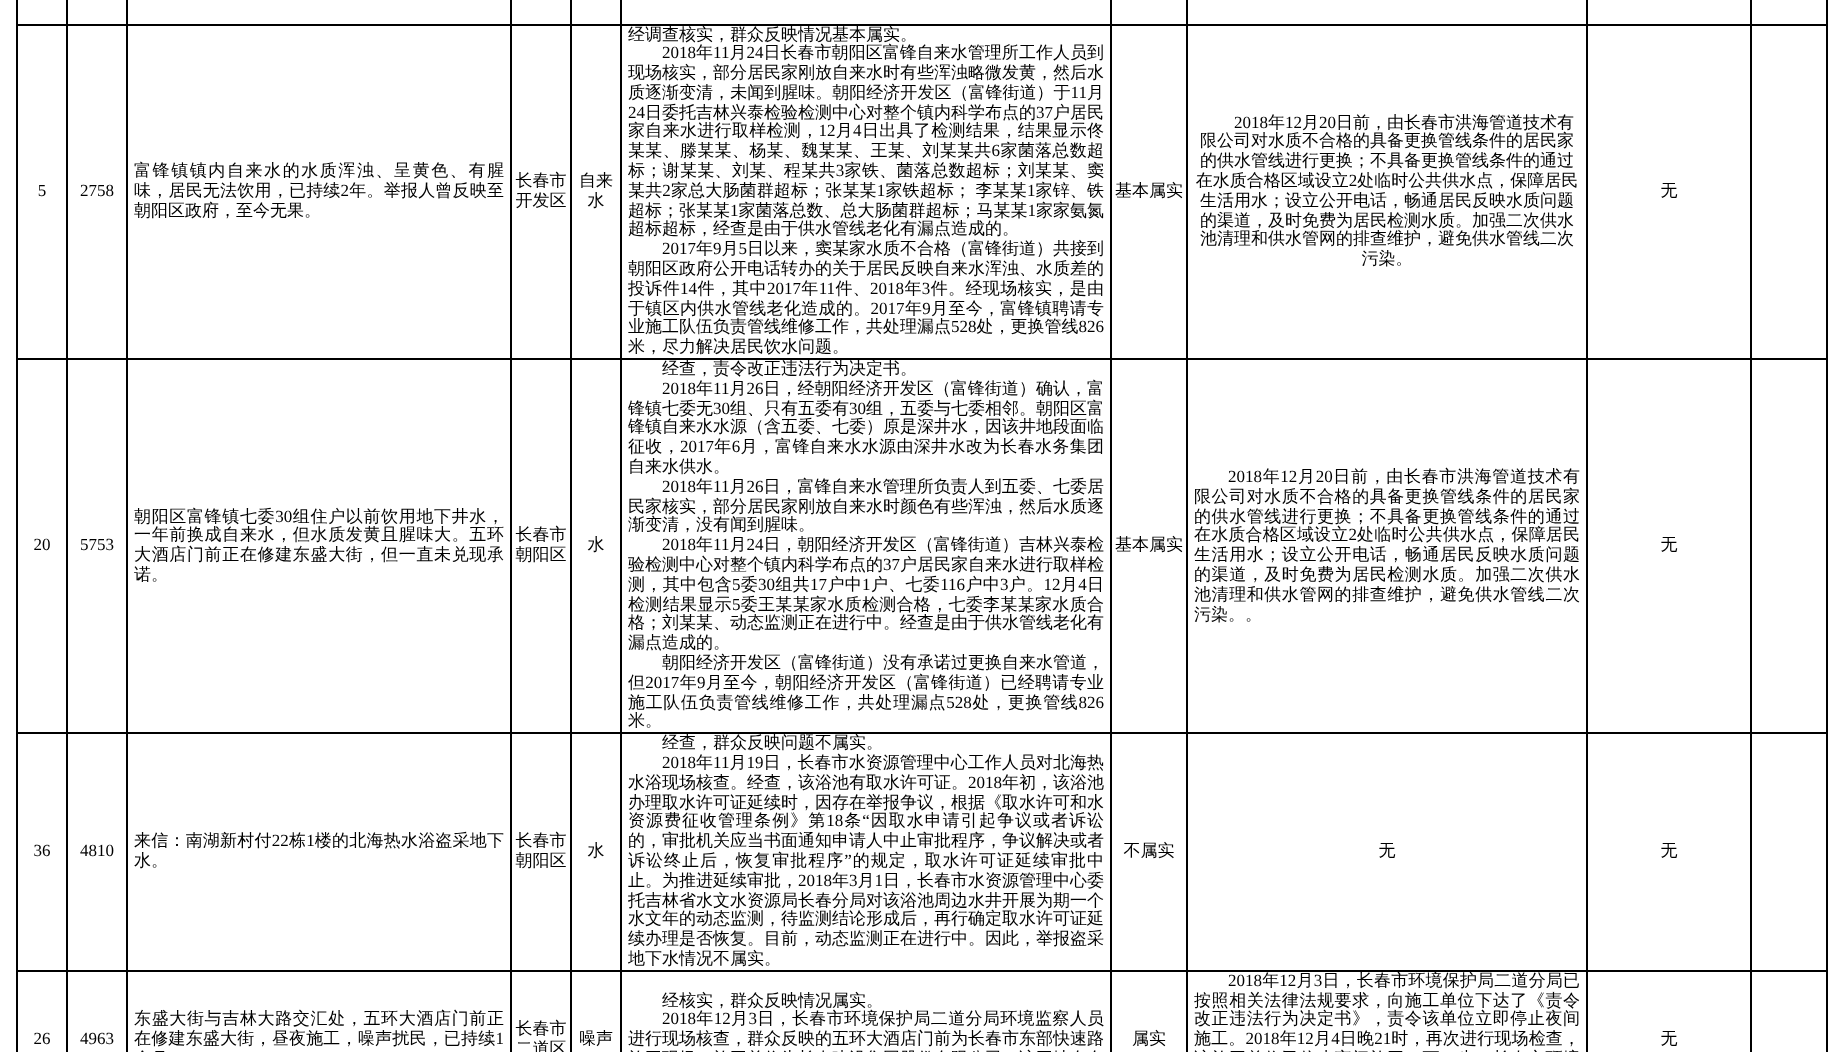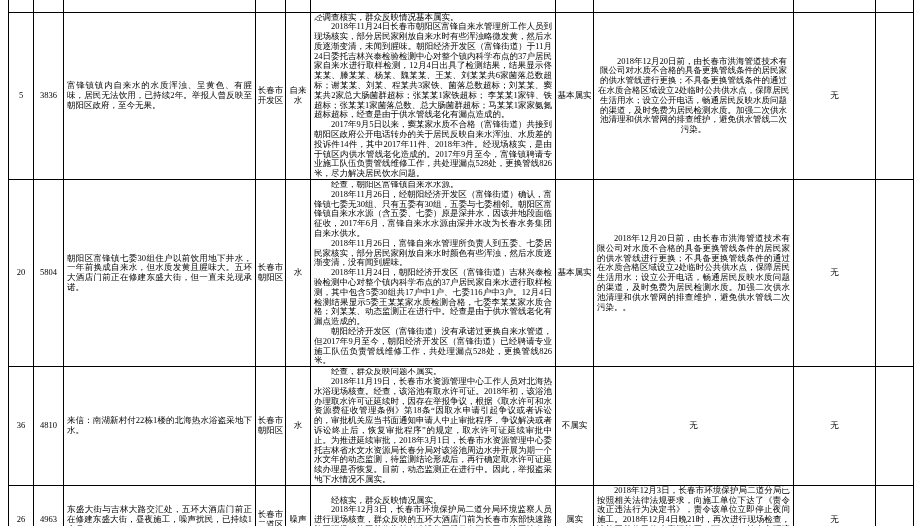--- a/index.html
+++ b/index.html
@@ -30,21 +30,21 @@
     padding: 0 2px;
   }
   tr.stub { height: 12px; }
   tr.stub td { border-top: none; }
   tr.r0 { height: 163px; }
   tr.r1 { height: 171px; }
   tr.r2 { height: 115px; }
   tr.r3 { height: 52px; }
   td.c { text-align: center; padding: 0; }
   td.col-complaint { text-align: justify; padding: 0 3px; margin-top: 20px; }
-  td.col-investigation, td.col-resolution { padding: 0 3px; border-radius: 15px; }
+  td.col-investigation, td.col-resolution { padding: 0 3px; }
   p.para { margin: 0; text-indent: 2em; text-align: justify; }
   p.wu { margin: 0; text-align: center; text-indent: 0; }
   tr.r0 td.col-investigation p.para:first-child { text-indent: 0; }
   tr.r0 td.col-resolution p.para { text-align: center; }
 </style>
 </head>
 <body>
 
 <table class="ledger">
   <colgroup>
@@ -67,44 +67,44 @@
       <td class="c"></td>
       <td class="c"></td>
       <td></td>
       <td class="c"></td>
       <td></td>
       <td class="c"></td>
       <td class="c"></td>
     </tr>
   <tr class="r0">
         <td class="c col-seq">5</td>
-        <td class="c col-case-id">3836</td>
+        <td class="c col-case-id">2758</td>
         <td class="col-complaint">富锋镇镇内自来水的水质浑浊、呈黄色、有腥味，居民无法饮用，已持续2年。举报人曾反映至朝阳区政府，至今无果。</td>
         <td class="c col-region">长春市开发区</td>
         <td class="c col-category">自来水</td>
         <td class="col-investigation">
           <p class="para">经调查核实，群众反映情况基本属实。</p>
           <p class="para">2018年11月24日长春市朝阳区富锋自来水管理所工作人员到现场核实，部分居民家刚放自来水时有些浑浊略微发黄，然后水质逐渐变清，未闻到腥味。朝阳经济开发区（富锋街道）于11月24日委托吉林兴泰检验检测中心对整个镇内科学布点的37户居民家自来水进行取样检测，12月4日出具了检测结果，结果显示佟某某、滕某某、杨某、魏某某、王某、刘某某共6家菌落总数超标；谢某某、刘某、程某共3家铁、菌落总数超标；刘某某、窦某共2家总大肠菌群超标；张某某1家铁超标； 李某某1家锌、铁超标；张某某1家菌落总数、总大肠菌群超标；马某某1家家氨氮超标超标，经查是由于供水管线老化有漏点造成的。</p>
           <p class="para">2017年9月5日以来，窦某家水质不合格（富锋街道）共接到朝阳区政府公开电话转办的关于居民反映自来水浑浊、水质差的投诉件14件，其中2017年11件、2018年3件。经现场核实，是由于镇区内供水管线老化造成的。2017年9月至今，富锋镇聘请专业施工队伍负责管线维修工作，共处理漏点528处，更换管线826米，尽力解决居民饮水问题。</p>
         </td>
         <td class="c col-verdict">基本属实</td>
         <td class="col-resolution">
           <p class="para">2018年12月20日前，由长春市洪海管道技术有限公司对水质不合格的具备更换管线条件的居民家的供水管线进行更换；不具备更换管线条件的通过在水质合格区域设立2处临时公共供水点，保障居民生活用水；设立公开电话，畅通居民反映水质问题的渠道，及时免费为居民检测水质。加强二次供水池清理和供水管网的排查维护，避免供水管线二次污染。</p>
         </td>
         <td class="c col-remark">无</td>
         <td class="c col-extra"></td>
       </tr>
       <tr class="r1">
         <td class="c col-seq">20</td>
-        <td class="c col-case-id">5804</td>
+        <td class="c col-case-id">5753</td>
         <td class="col-complaint">朝阳区富锋镇七委30组住户以前饮用地下井水，一年前换成自来水，但水质发黄且腥味大。五环大酒店门前正在修建东盛大街，但一直未兑现承诺。</td>
         <td class="c col-region">长春市朝阳区</td>
         <td class="c col-category">水</td>
         <td class="col-investigation">
-          <p class="para">经查，朝阳区富锋镇自来水水源。</p>
+          <p class="para">经查，责令改正违法行为决定书。</p>
           <p class="para">2018年11月26日，经朝阳经济开发区（富锋街道）确认，富锋镇七委无30组、只有五委有30组，五委与七委相邻。朝阳区富锋镇自来水水源（含五委、七委）原是深井水，因该井地段面临征收，2017年6月，富锋自来水水源由深井水改为长春水务集团自来水供水。</p>
           <p class="para">2018年11月26日，富锋自来水管理所负责人到五委、七委居民家核实，部分居民家刚放自来水时颜色有些浑浊，然后水质逐渐变清，没有闻到腥味。</p>
           <p class="para">2018年11月24日，朝阳经济开发区（富锋街道）吉林兴泰检验检测中心对整个镇内科学布点的37户居民家自来水进行取样检测，其中包含5委30组共17户中1户、七委116户中3户。12月4日检测结果显示5委王某某家水质检测合格，七委李某某家水质合格；刘某某、动态监测正在进行中。经查是由于供水管线老化有漏点造成的。</p>
           <p class="para">朝阳经济开发区（富锋街道）没有承诺过更换自来水管道，但2017年9月至今，朝阳经济开发区（富锋街道）已经聘请专业施工队伍负责管线维修工作，共处理漏点528处，更换管线826米。</p>
         </td>
         <td class="c col-verdict">基本属实</td>
         <td class="col-resolution">
           <p class="para">2018年12月20日前，由长春市洪海管道技术有限公司对水质不合格的具备更换管线条件的居民家的供水管线进行更换；不具备更换管线条件的通过在水质合格区域设立2处临时公共供水点，保障居民生活用水；设立公开电话，畅通居民反映水质问题的渠道，及时免费为居民检测水质。加强二次供水池清理和供水管网的排查维护，避免供水管线二次污染。。</p>
         </td>
         <td class="c col-remark">无</td>

